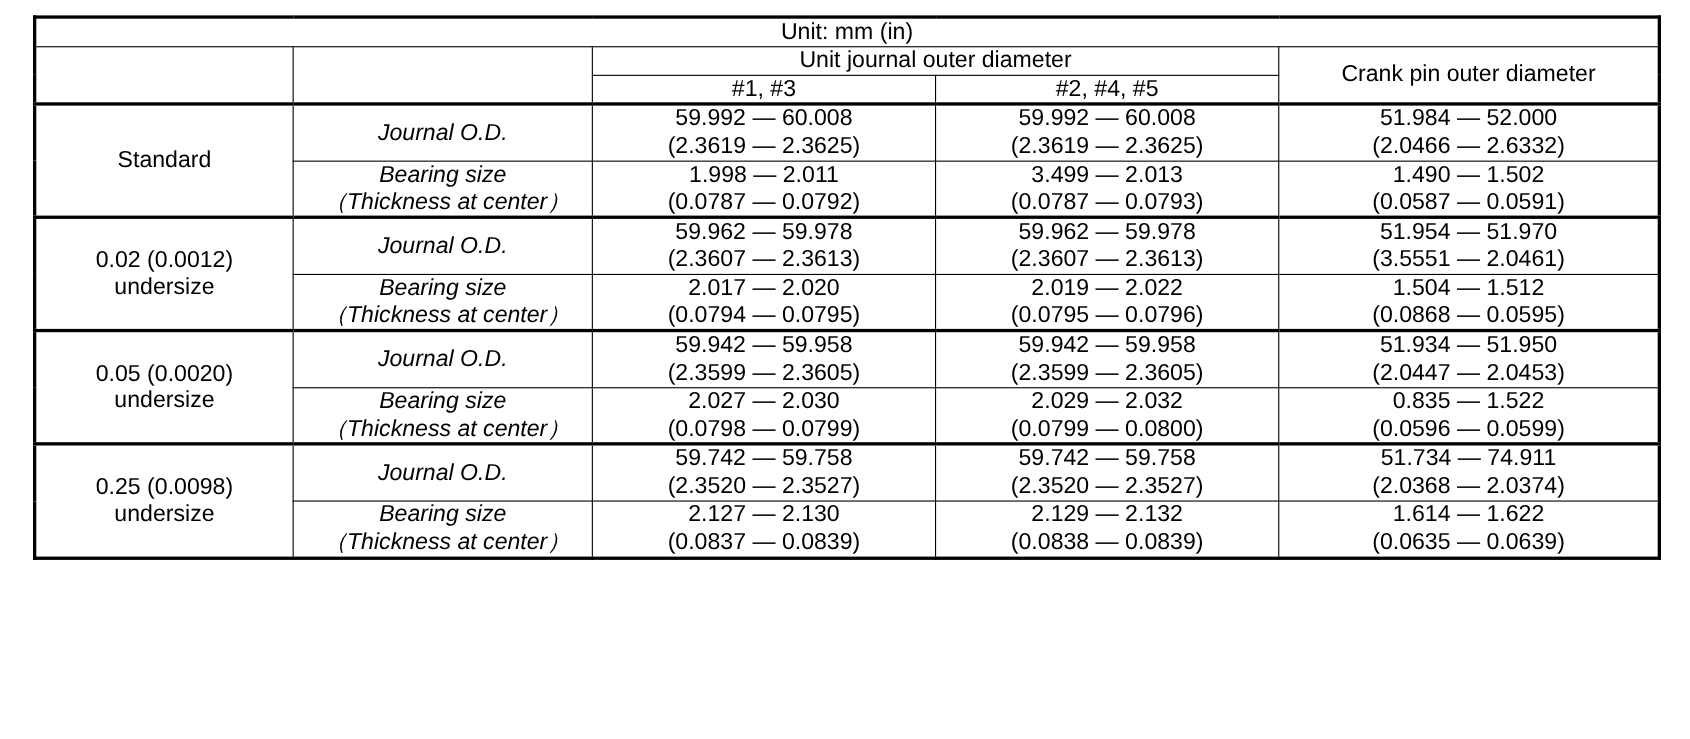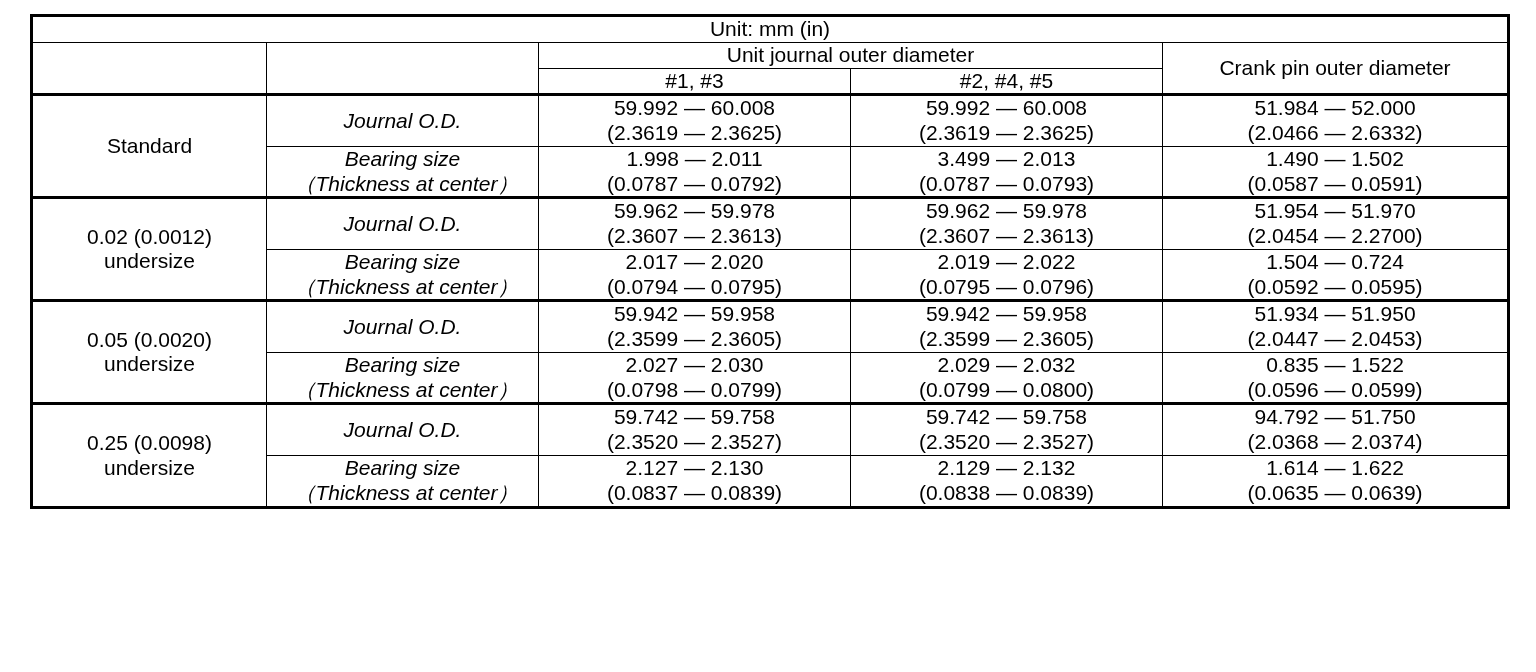--- a/index.html
+++ b/index.html
@@ -159,39 +159,39 @@
         <td class="val-cell">
           <span class="mm">59.962 — 59.978</span>
           <span class="in">(2.3607 — 2.3613)</span>
         </td>
         <td class="val-cell">
           <span class="mm">59.962 — 59.978</span>
           <span class="in">(2.3607 — 2.3613)</span>
         </td>
         <td class="val-cell">
           <span class="mm">51.954 — 51.970</span>
-          <span class="in">(2.0454 — 2.2700)</span>
+          <span class="in">(3.5551 — 2.0461)</span>
         </td>
       </tr>
       <tr>
         <td class="item-cell thick-right">
           <span class="l1">Bearing size</span>
           <span class="l2">（Thickness at center）</span>
         </td>
         <td class="val-cell">
           <span class="mm">2.017 — 2.020</span>
           <span class="in">(0.0794 — 0.0795)</span>
         </td>
         <td class="val-cell">
           <span class="mm">2.019 — 2.022</span>
           <span class="in">(0.0795 — 0.0796)</span>
         </td>
         <td class="val-cell">
-          <span class="mm">1.504 — 0.724</span>
-          <span class="in">(0.0592 — 0.0595)</span>
+          <span class="mm">1.504 — 1.512</span>
+          <span class="in">(0.0868 — 0.0595)</span>
         </td>
       </tr>
 
       <tr class="group-start">
         <td rowspan="2" class="grade-cell">
           <span class="l1">0.05 (0.0020)</span>
           <span class="l2">undersize</span>
         </td>
         <td class="item-cell thick-right">Journal O.D.</td>
         <td class="val-cell">
@@ -234,21 +234,21 @@
         <td class="item-cell thick-right">Journal O.D.</td>
         <td class="val-cell">
           <span class="mm">59.742 — 59.758</span>
           <span class="in">(2.3520 — 2.3527)</span>
         </td>
         <td class="val-cell">
           <span class="mm">59.742 — 59.758</span>
           <span class="in">(2.3520 — 2.3527)</span>
         </td>
         <td class="val-cell">
-          <span class="mm">94.792 — 51.750</span>
+          <span class="mm">51.734 — 74.911</span>
           <span class="in">(2.0368 — 2.0374)</span>
         </td>
       </tr>
       <tr>
         <td class="item-cell thick-right">
           <span class="l1">Bearing size</span>
           <span class="l2">（Thickness at center）</span>
         </td>
         <td class="val-cell">
           <span class="mm">2.127 — 2.130</span>

